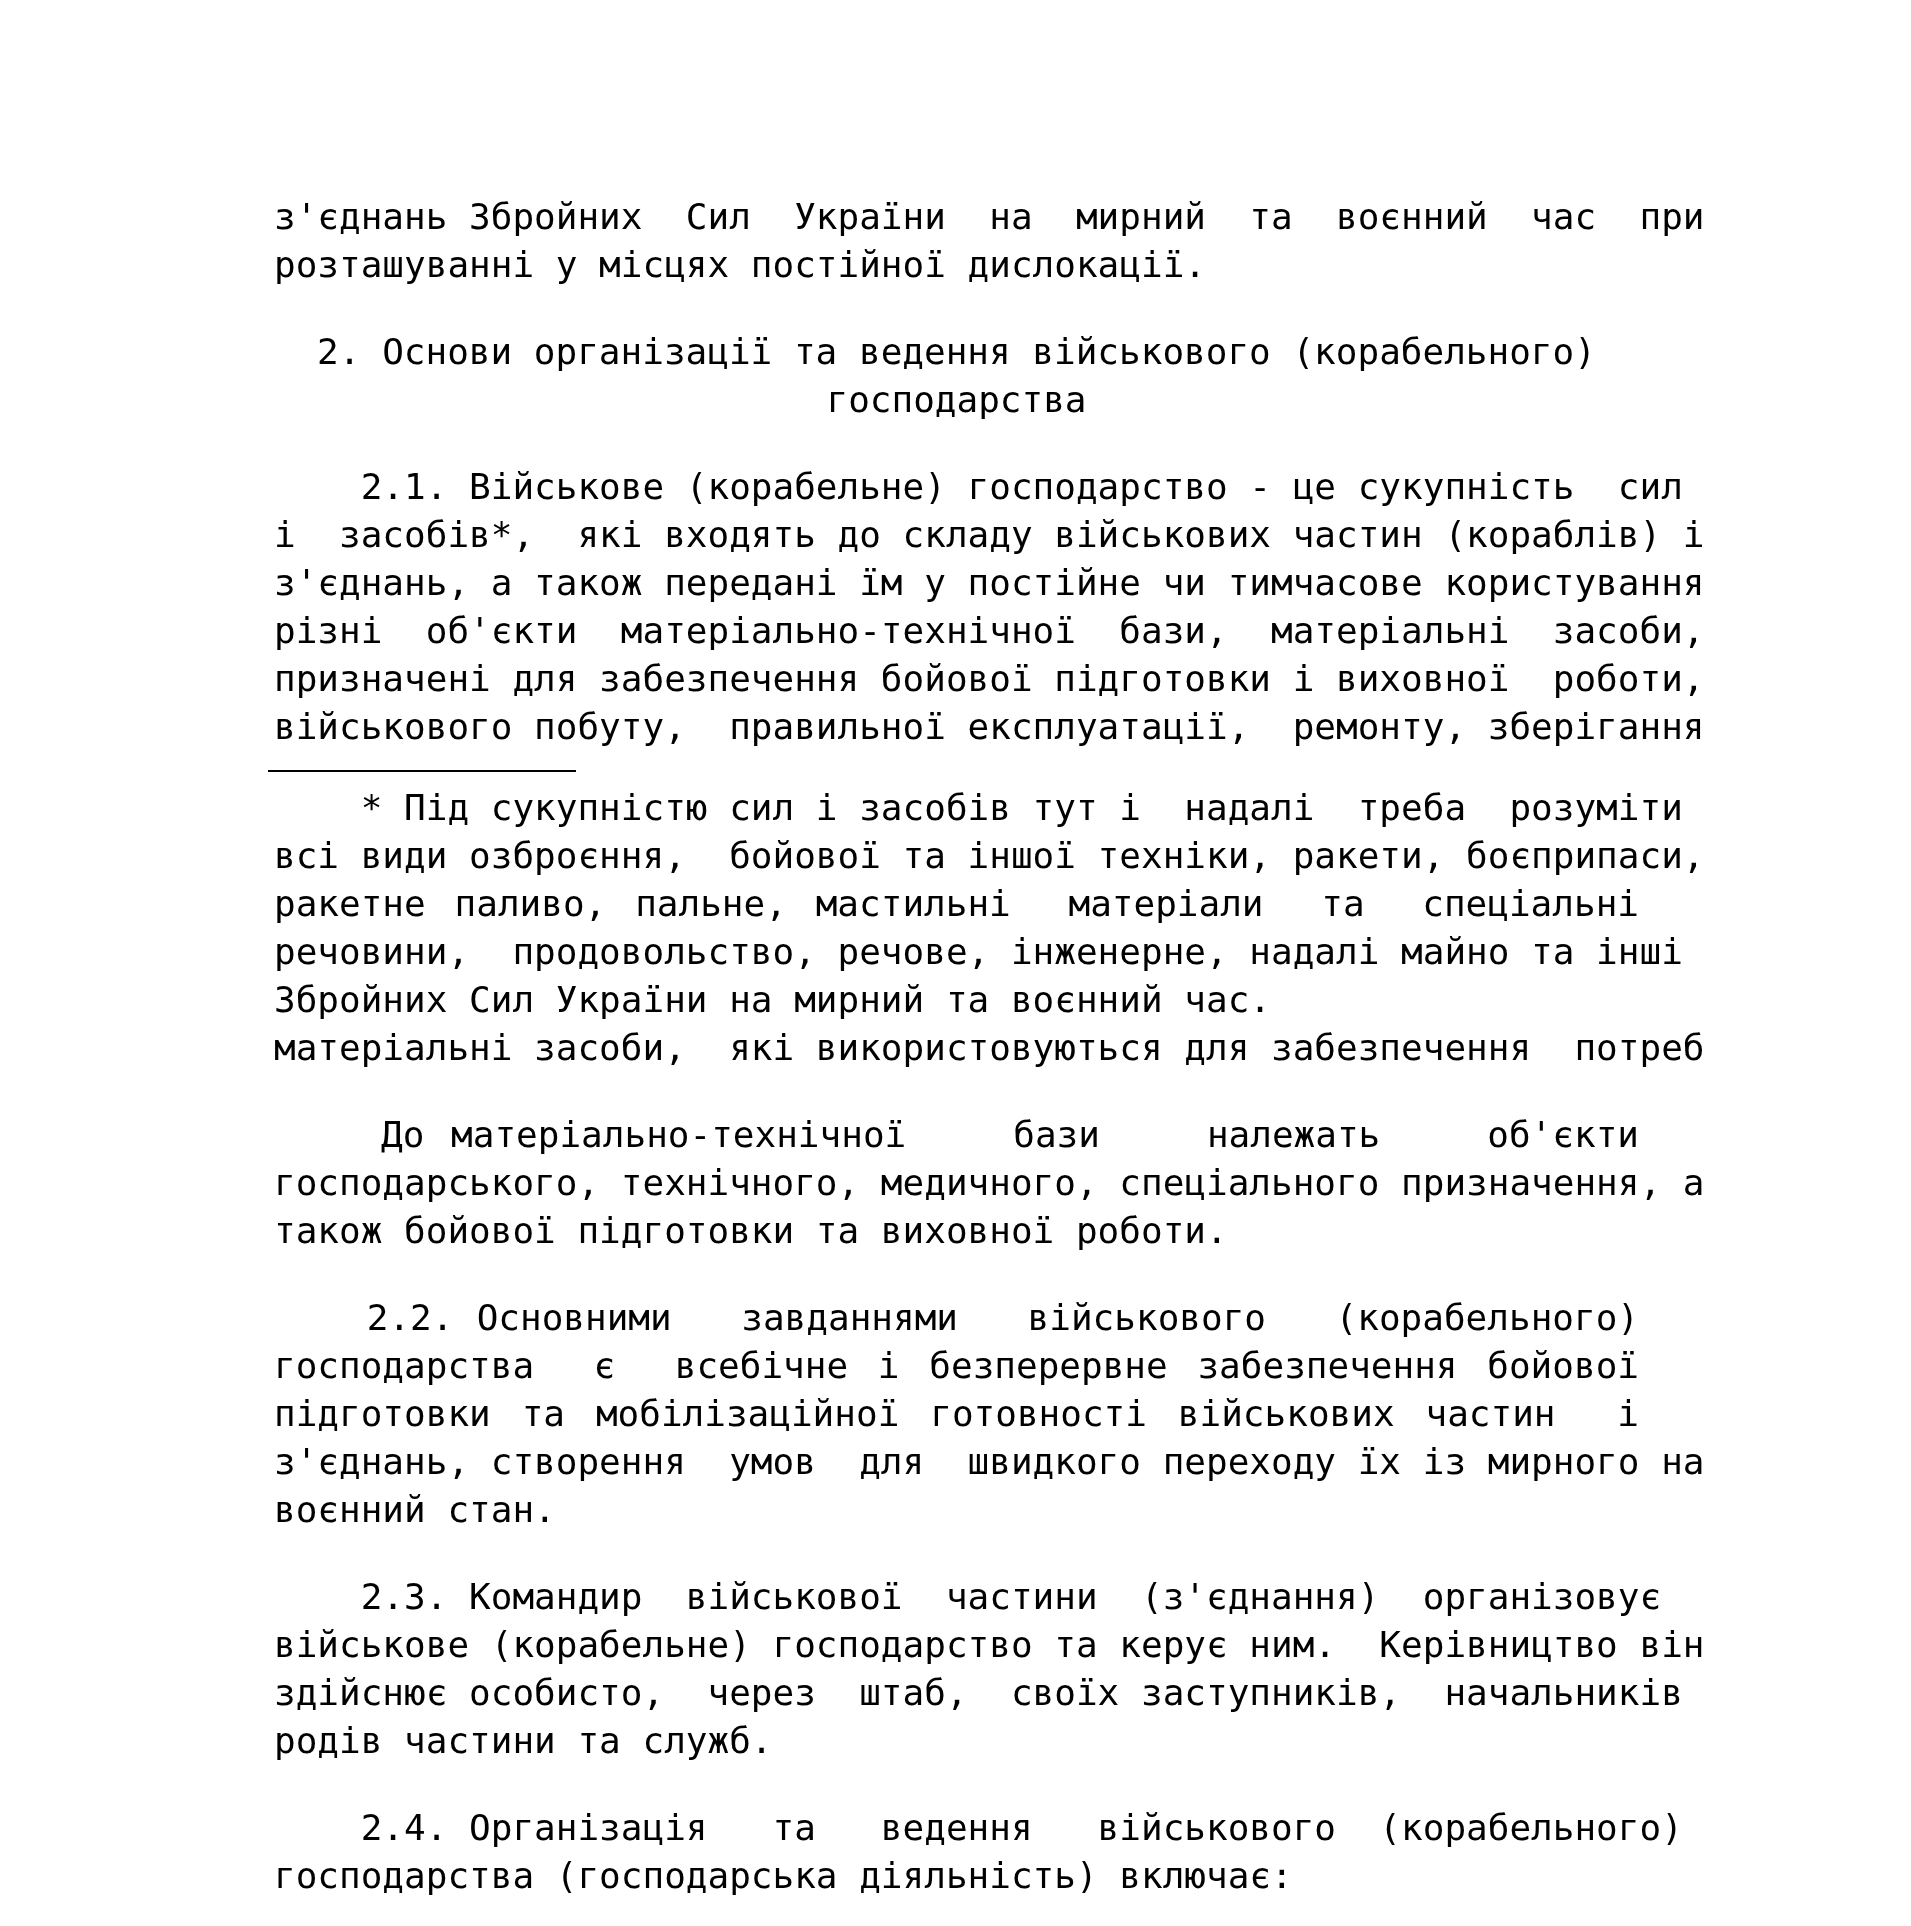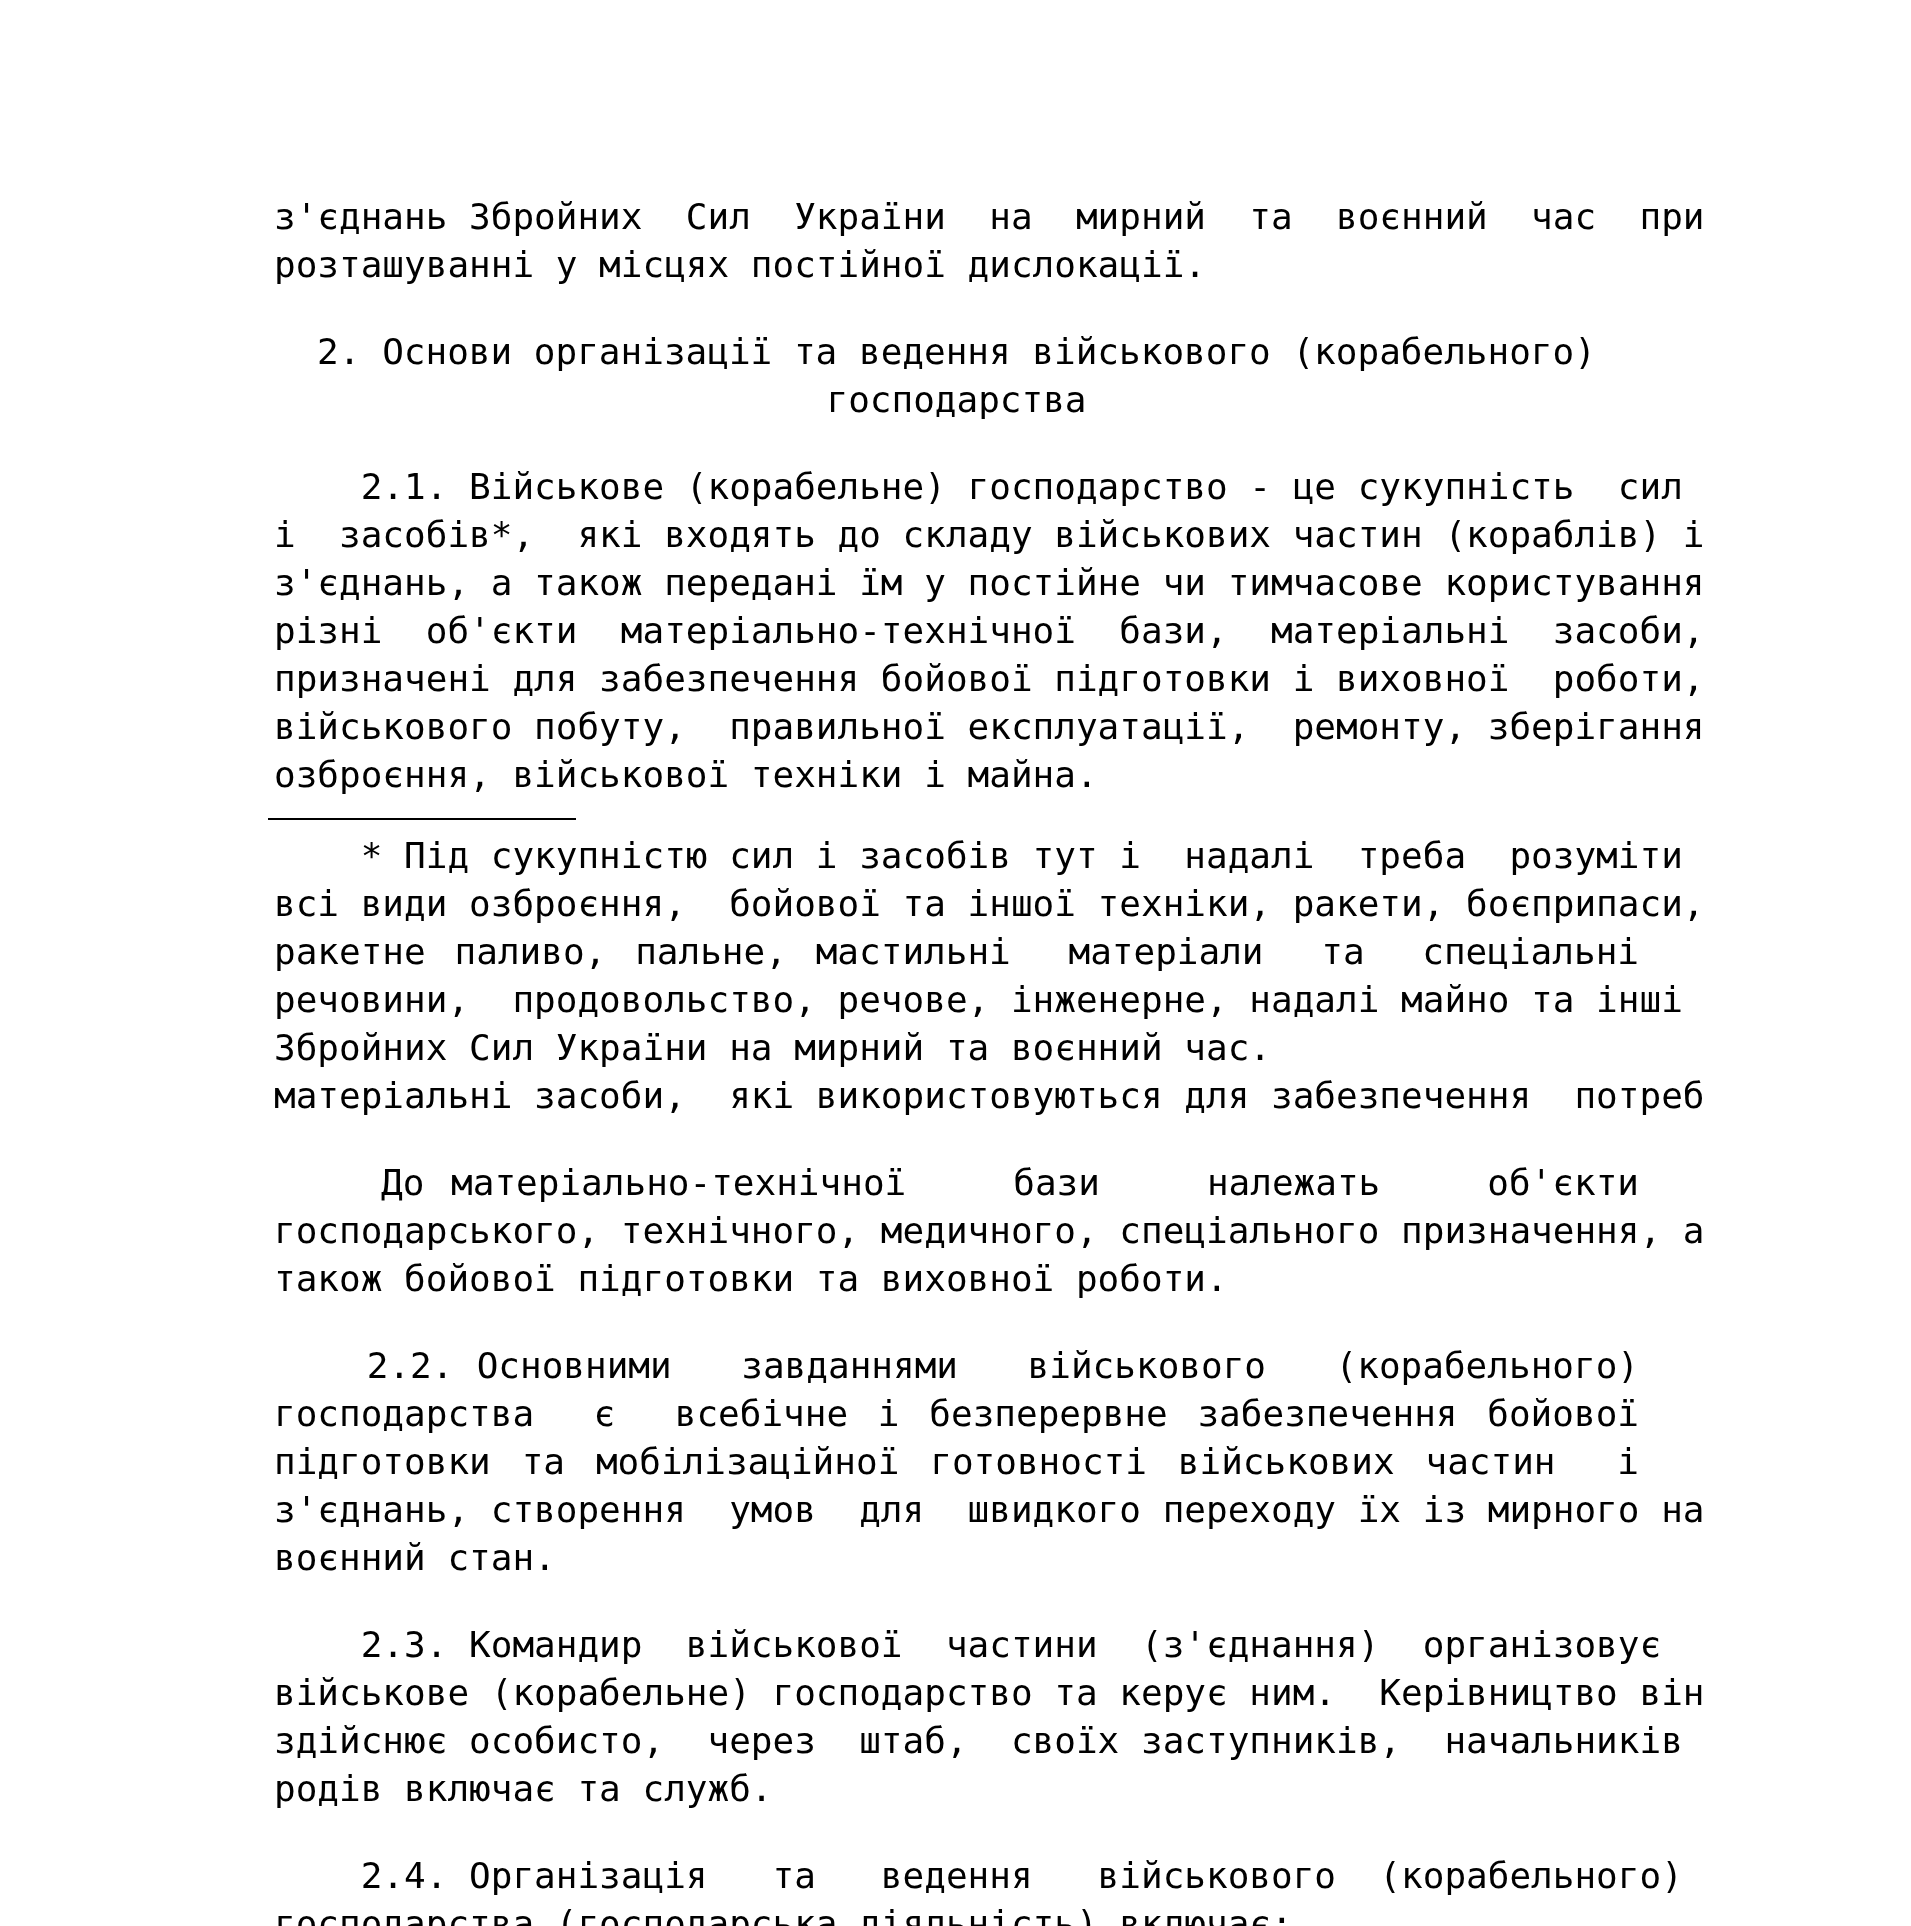--- a/index.html
+++ b/index.html
@@ -57,21 +57,20 @@
 
   <div class="gap"></div>
 
   <div>
     <div class="line">    2.1. Військове (корабельне) господарство - це сукупність  сил</div>
     <div class="line">і  засобів*,  які входять до складу військових частин (кораблів) і</div>
     <div class="line">з'єднань, а також передані їм у постійне чи тимчасове користування</div>
     <div class="line">різні  об'єкти  матеріально-технічної  бази,  матеріальні  засоби,</div>
     <div class="line">призначені для забезпечення бойової підготовки і виховної  роботи,</div>
     <div class="line">військового побуту,  правильної експлуатації,  ремонту, зберігання</div>
-    <div class="line last">озброєння, військової техніки і майна.</div>
   </div>
 
   <div class="footnote-rule"></div>
 
   <div>
     <div class="line">    * Під сукупністю сил і засобів тут і  надалі  треба  розуміти</div>
     <div class="line">всі види озброєння,  бойової та іншої техніки, ракети, боєприпаси,</div>
     <div class="line">ракетне паливо, пальне, мастильні  матеріали  та  спеціальні</div>
     <div class="line">речовини,  продовольство, речове, інженерне, надалі майно та інші</div>
     <div class="line last">Збройних Сил України на мирний та воєнний час.</div>
@@ -95,21 +94,21 @@
     <div class="line">з'єднань, створення  умов  для  швидкого переходу їх із мирного на</div>
     <div class="line last">воєнний стан.</div>
   </div>
 
   <div class="gap"></div>
 
   <div>
     <div class="line">    2.3. Командир  військової  частини  (з'єднання)  організовує</div>
     <div class="line">військове (корабельне) господарство та керує ним.  Керівництво він</div>
     <div class="line">здійснює особисто,  через  штаб,  своїх заступників,  начальників</div>
-    <div class="line last">родів включає та служб.</div>
+    <div class="line last">родів частини та служб.</div>
   </div>
 
   <div class="gap"></div>
 
   <div>
     <div class="line">    2.4. Організація   та   ведення   військового  (корабельного)</div>
     <div class="line last">господарства (господарська діяльність) включає:</div>
   </div>
 
 </div>

